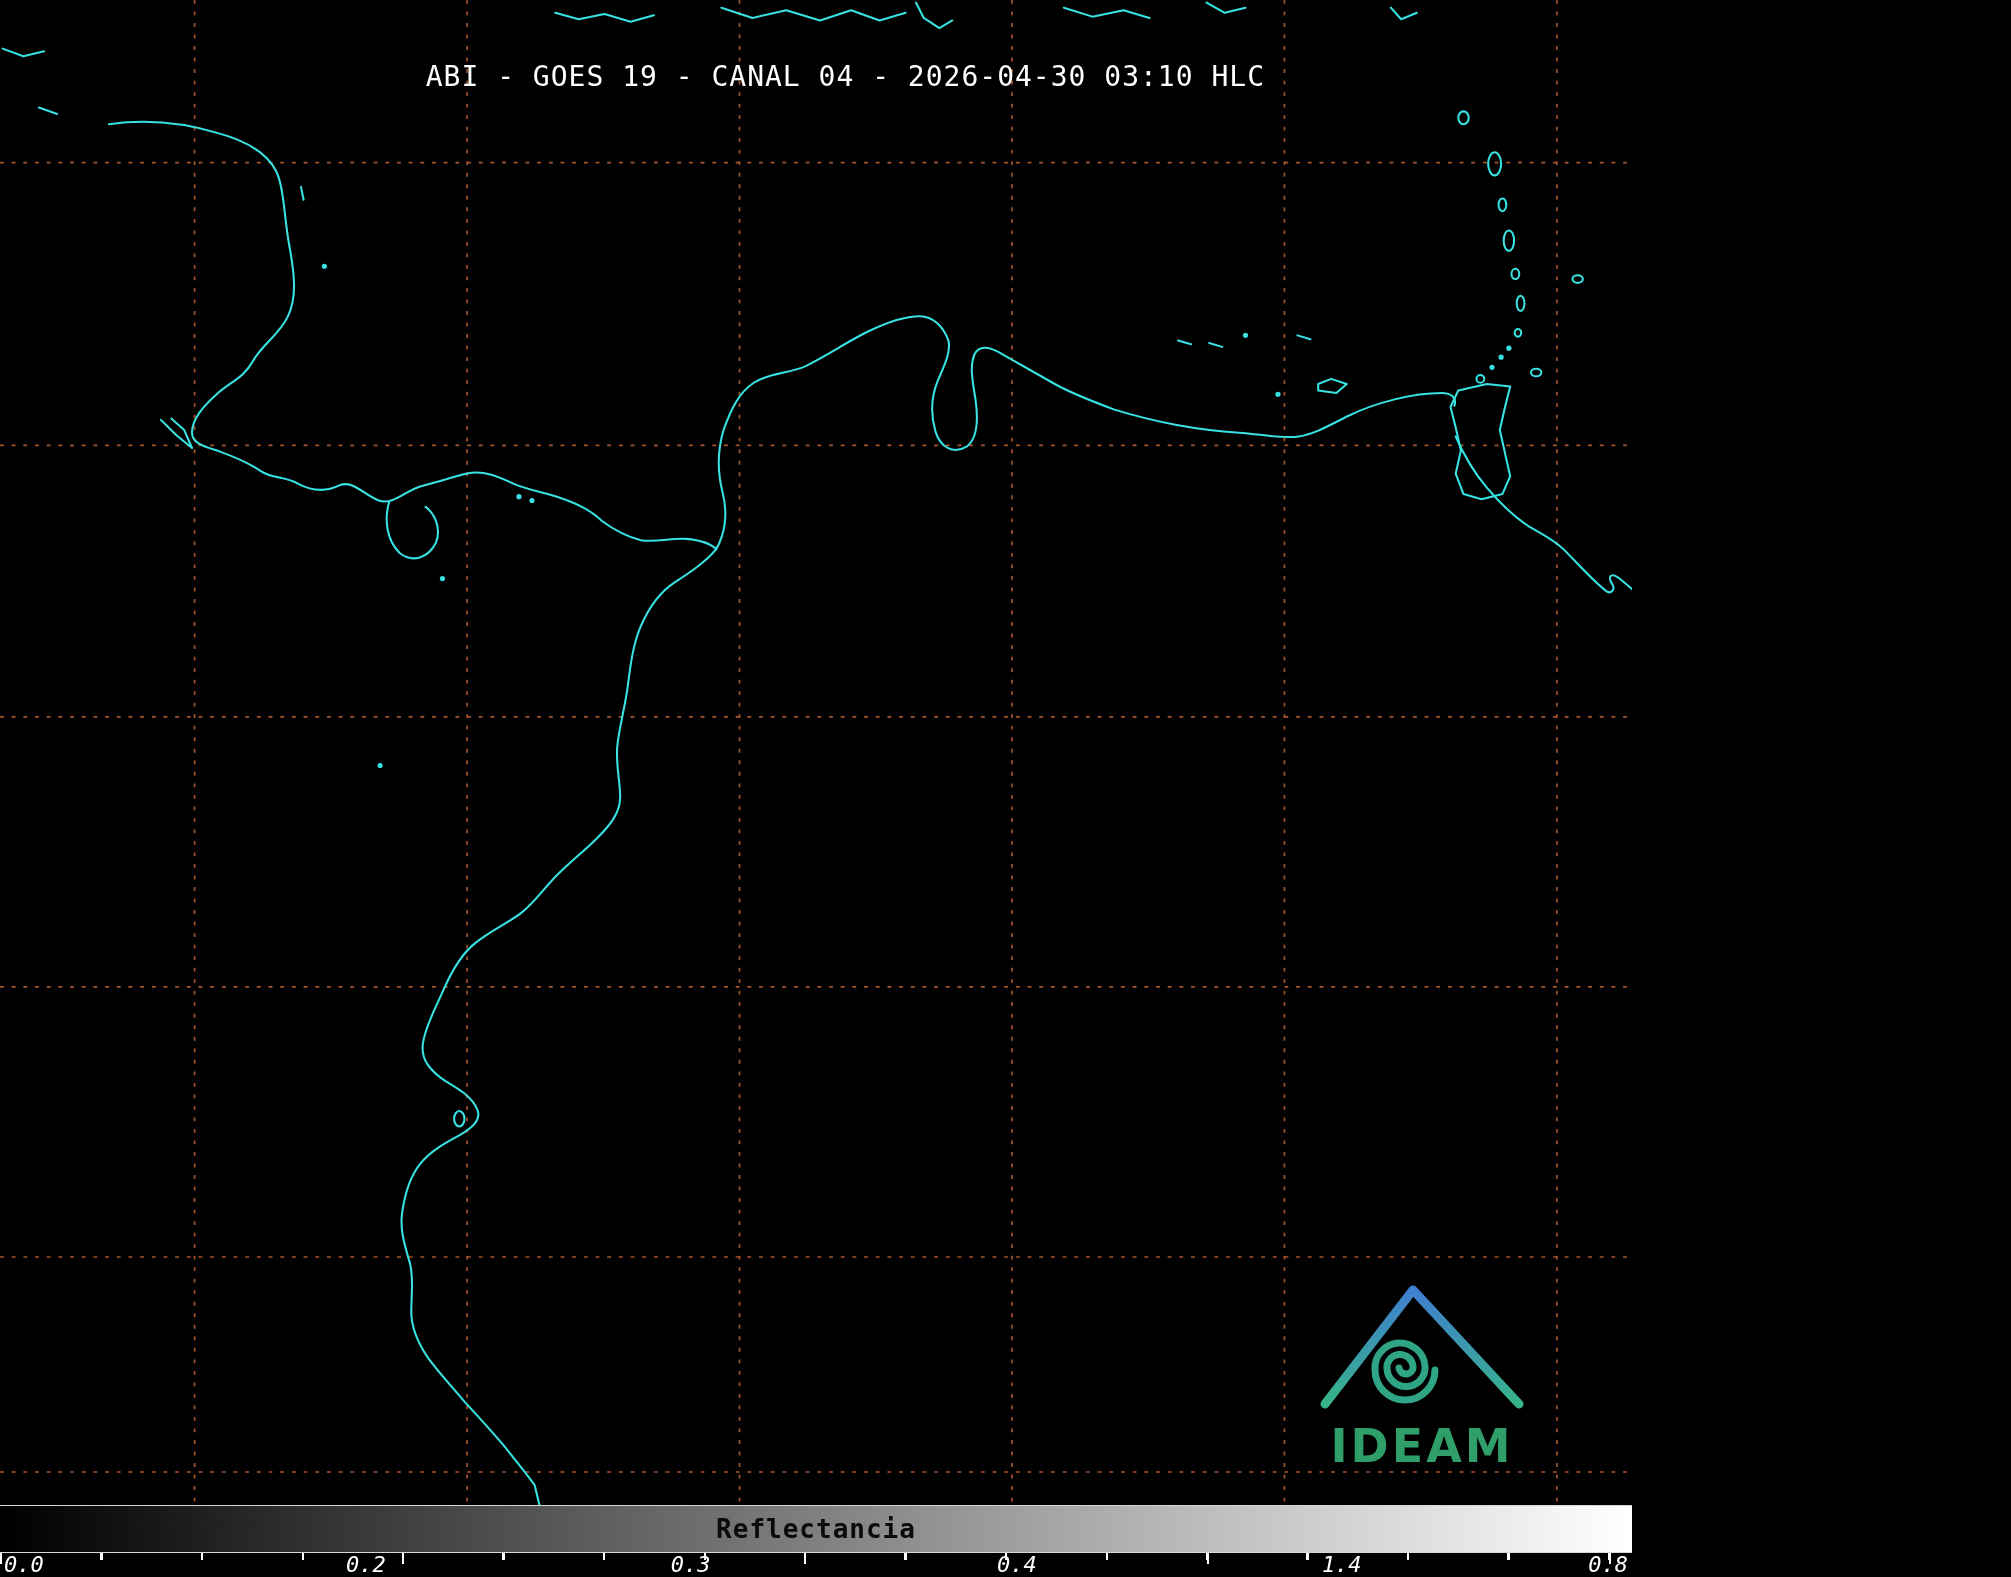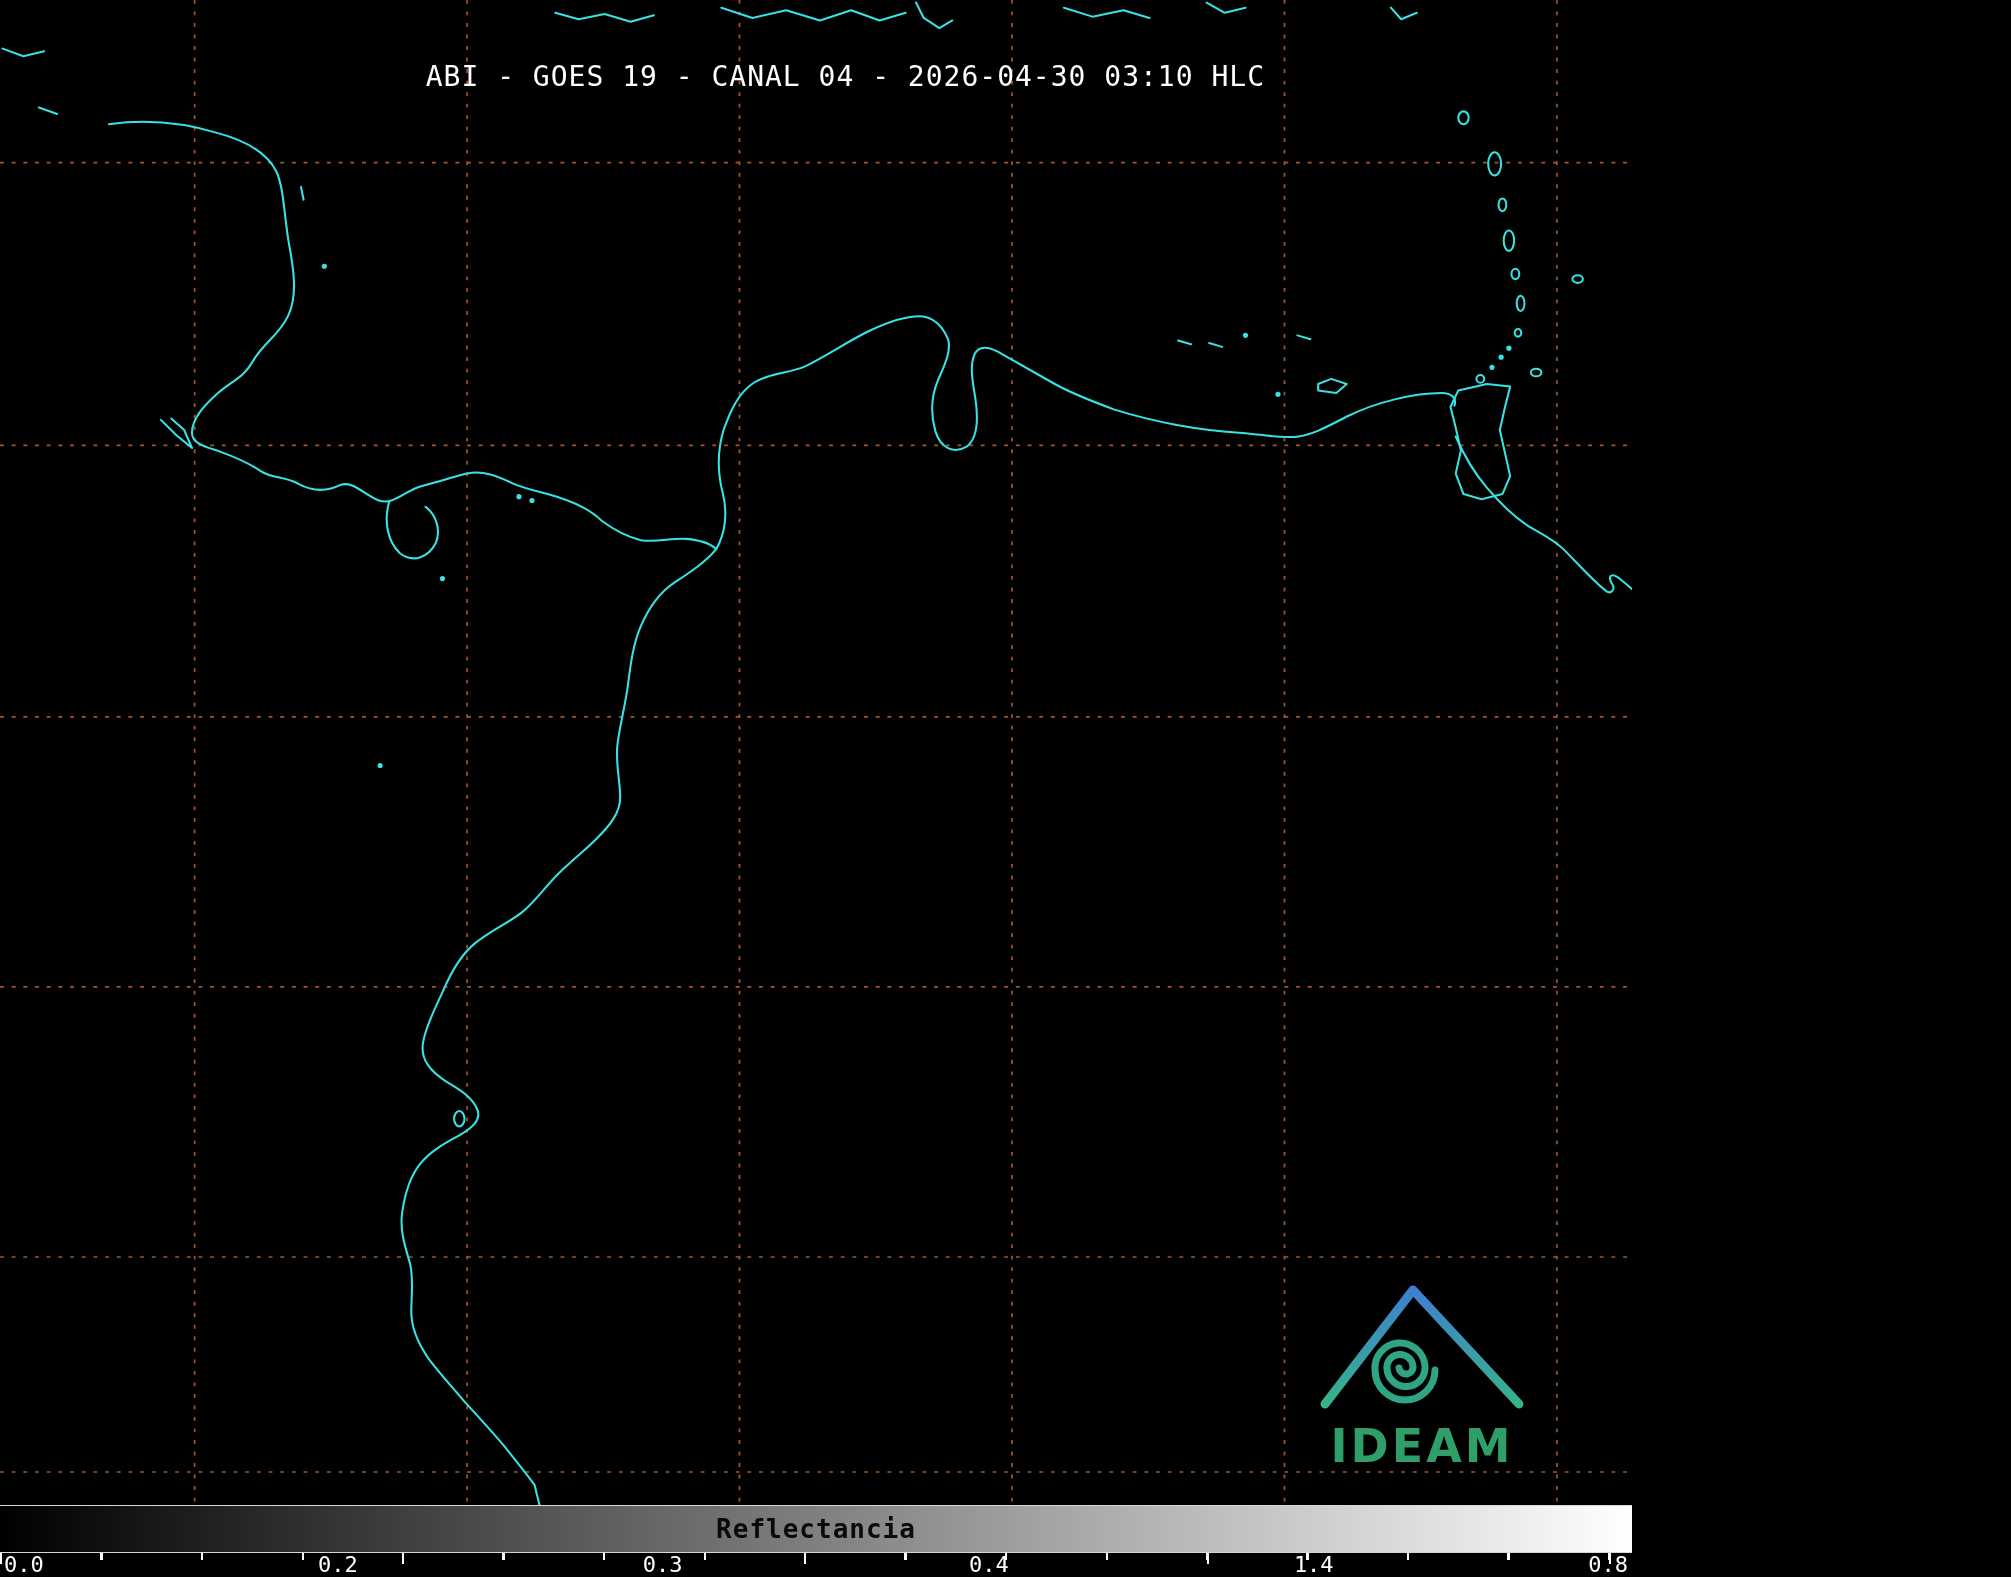--- a/index.html
+++ b/index.html
@@ -38,36 +38,36 @@
   }
   .cb-label{
     position:absolute;left:50%;top:50%;
     transform:translate(-50%,-50%);
     color:#0a0a0a;
     font-weight:bold;
     font-size:26px;
     letter-spacing:1px;
   }
   .cb-axis{
-    position:relative;height:24px;background:#000;
+    position:relative;height:24px;background:#000;font-style:italic;
   }
   .cb-tickmarks-minor{
     position:absolute;top:0;left:0;right:0;height:7px;
     background-image:repeating-linear-gradient(to right,#ffffff 0 2px,transparent 2px 100.5px);
   }
   .cb-tickmarks-major{
     position:absolute;top:0;left:0;right:0;height:11px;
     background-image:repeating-linear-gradient(to right,#ffffff 0 2px,transparent 2px 402.2px);
   }
   .cb-tick-label{
     position:absolute;top:1px;
     color:#ffffff;font-size:22px;line-height:22px;
     white-space:nowrap;
   }
-  .cb-tick-label.center{transform:translateX(-50%);}
+  .cb-tick-label.center{transform:translateX(-50%);margin-left:28px;}
   
   .logo{
     position:absolute;
     right:100px;bottom:100px;
     width:215px;height:225px;
   }
 </style>
 </head>
 <body>
 

